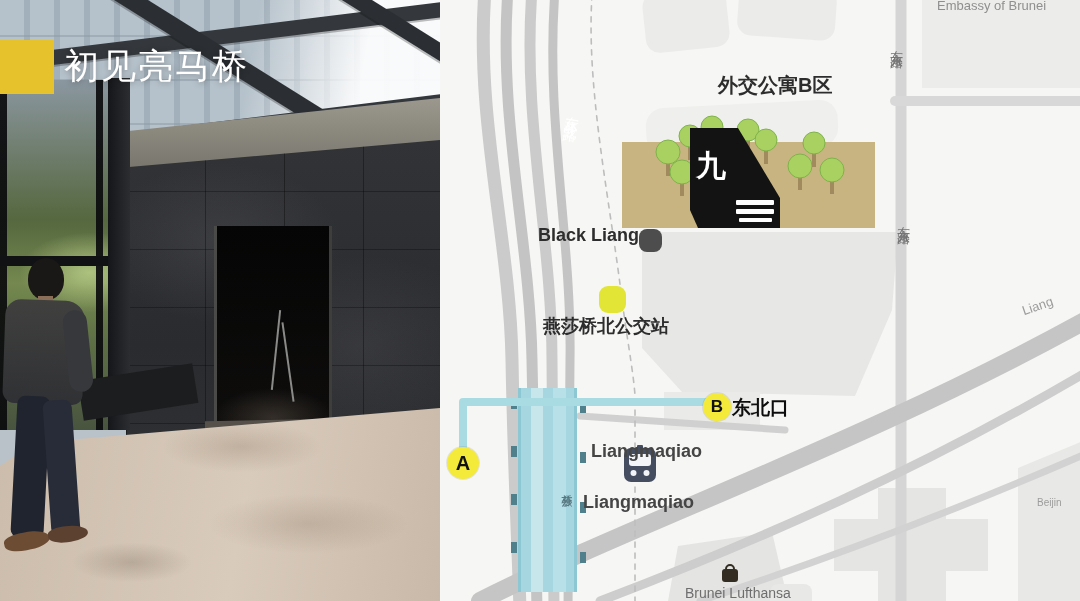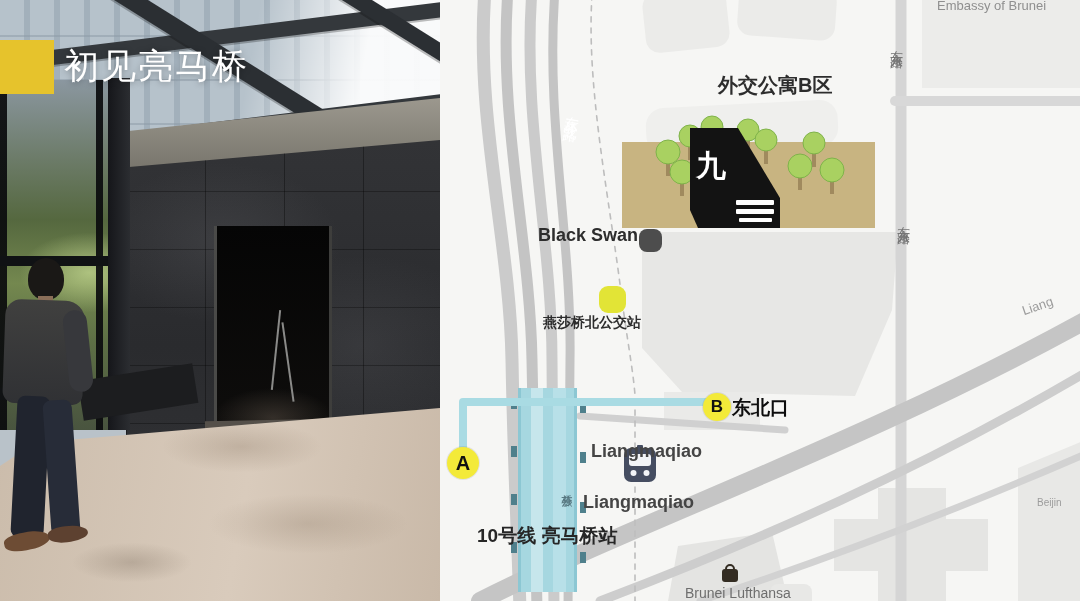--- a/index.html
+++ b/index.html
@@ -86,21 +86,21 @@
   .lbl{position:absolute;white-space:nowrap;color:#2d2d2d;transform-origin:left top;}
   .vert{writing-mode:vertical-rl;text-orientation:upright;}
   .l-embassy{left:497px;top:-2px;font-size:13px;color:#8f8f8f;}
   .l-df1{left:447px;top:40px;font-size:13px;color:#757575;letter-spacing:2px;}
   .l-df2{left:454px;top:216px;font-size:13px;color:#757575;letter-spacing:2px;}
   .l-ring{left:126px;top:104px;font-size:14px;color:#ffffff;transform:rotate(9deg);letter-spacing:3px;}
   .l-dip{left:246px;top:72px;font-size:20px;font-weight:600;margin-left:32px;}
   .l-joy{left:321px;top:170px;font-size:26px;font-weight:700;color:#0d0d0d;letter-spacing:.5px;}
   .l-swan{left:98px;top:225px;font-size:18px;font-weight:600;}
   .l-guanshe{left:257px;top:251px;font-size:19px;font-weight:600;}
-  .l-bus{left:103px;top:314px;font-size:14px;font-weight:600;}
+  .l-bus{left:103px;top:314px;font-size:18px;font-weight:600;}
   .l-exit{left:292px;top:395px;font-size:19px;font-weight:700;color:#0d0d0d;}
   .l-lmq1{left:151px;top:441px;font-size:18px;font-weight:600;color:#454545;}
   .l-lmq2{left:143px;top:492px;font-size:18px;font-weight:600;color:#454545;}
   .l-ysq{left:119px;top:486px;font-size:11px;color:#56767f;}
   .l-line10{left:37px;top:523px;font-size:19px;font-weight:700;color:#262626;}
   .l-liang{left:580px;top:304px;font-size:13px;color:#9c9c9c;transform:rotate(-19deg);}
   .l-lufthansa{left:245px;top:585px;font-size:14px;color:#6e6e6e;}
   .l-beijing{left:597px;top:497px;font-size:10px;color:#9c9c9c;}
   .marker{position:absolute;border-radius:50%;background:#f3ea39;color:#111;
     display:flex;align-items:center;justify-content:center;font-weight:700;
@@ -278,27 +278,26 @@
         <path d="M6,7 a4,4 0 0 1 8,0" stroke="#332c22" stroke-width="2" fill="none"></path>
         <rect x="2" y="7" width="16" height="13" rx="3" fill="#332c22"></rect>
       </g>
     </svg>
 
     <div class="lbl l-embassy">Embassy of Brunei</div>
     <div class="lbl l-df1 vert">东方东路</div>
     <div class="lbl l-df2 vert">东方东路</div>
     <div class="lbl l-ring vert">东三环北路</div>
     <div class="lbl l-dip">外交公寓B区</div>
-    <div class="lbl l-swan">Black Swan</div>
+    <div class="lbl l-swan">Black Liang</div>
     <div class="lbl l-bus">燕莎桥北公交站</div>
     <div class="lbl l-exit">东北口</div>
     <div class="lbl l-lmq1">Liangmaqiao</div>
     <div class="lbl l-lmq2">Liangmaqiao</div>
     <div class="lbl l-ysq vert">燕莎桥</div>
-    <div class="lbl l-line10">10号线 亮马桥站</div>
     <div class="lbl l-liang">Liang</div>
     <div class="lbl l-lufthansa">Brunei Lufthansa</div>
     <div class="lbl l-beijing">Beijin</div>
 
     <div class="marker" id="marker-a">A</div>
     <div class="marker" id="marker-b">B</div>
   </div>
 </div>
 
 </body></html>

